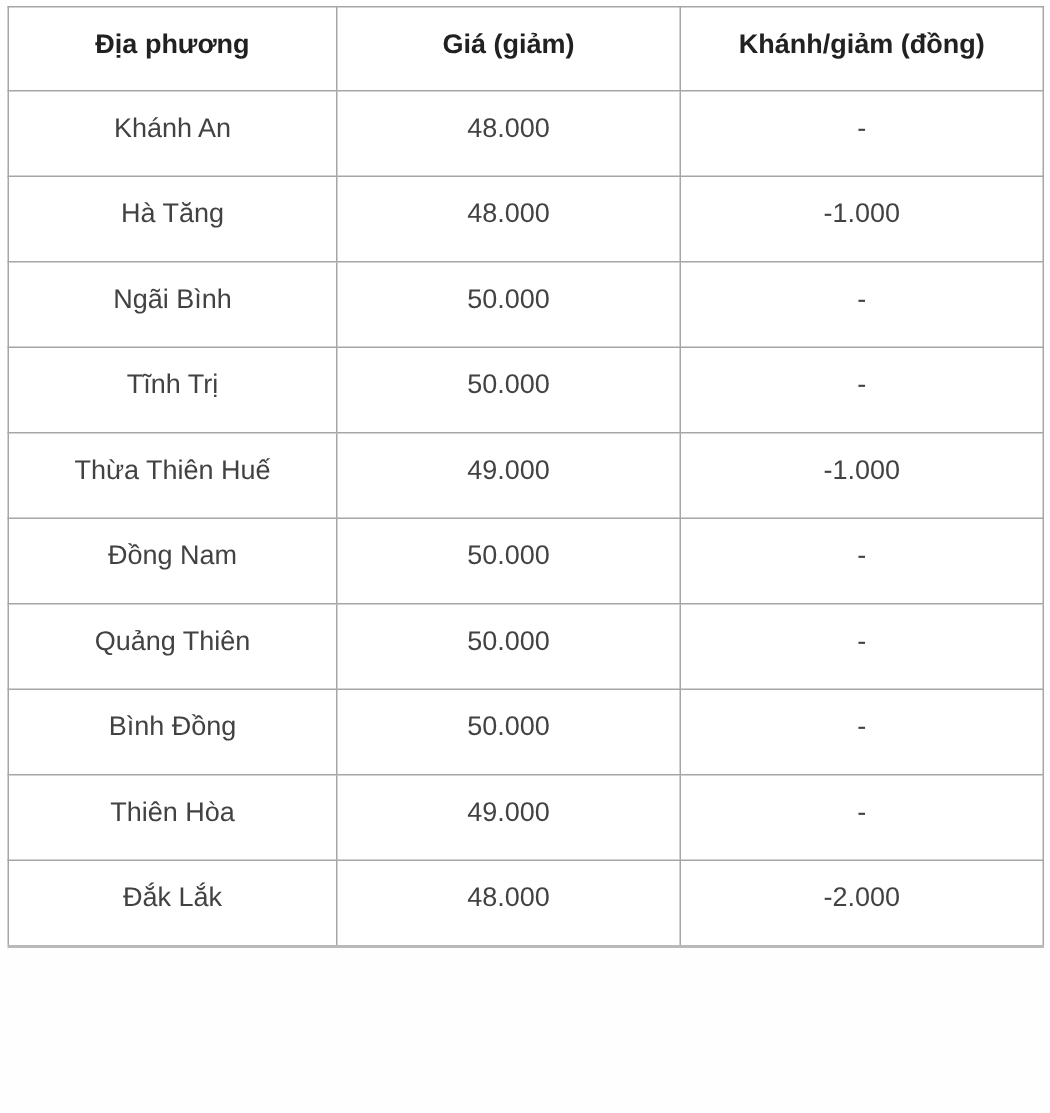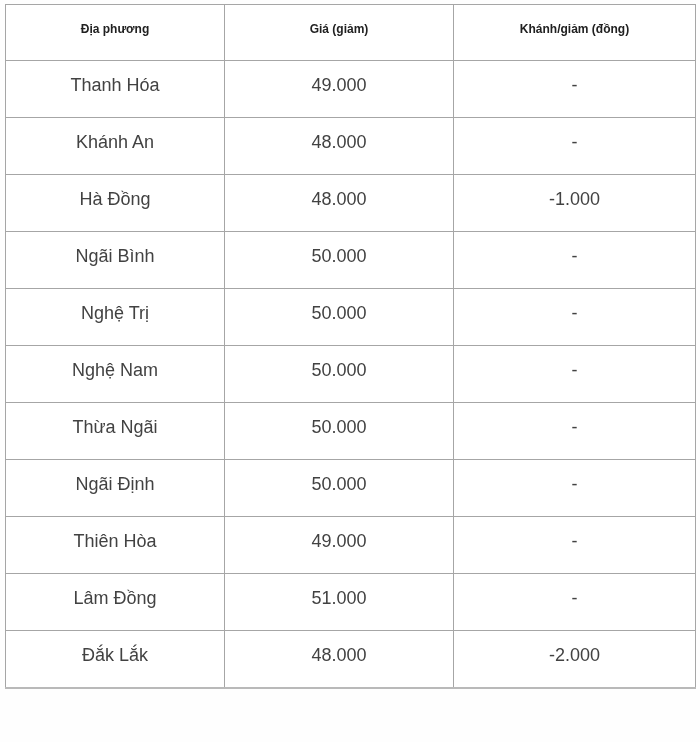--- a/index.html
+++ b/index.html
@@ -34,21 +34,21 @@
   table.price-table td {
     border: 1px solid var(--border, #a6a6a6);
     text-align: center;
     vertical-align: middle;
     padding: 0 4px 7px 4px;
     overflow: hidden;
     white-space: nowrap;
   }
   table.price-table th {
     height: 48px;
-    font-size: 12px;
+    font-size: 18px;
     font-weight: 700;
     color: var(--header-text, #212121);
   }
   table.price-table td {
     height: 49px;
     font-size: 18px;
     font-weight: 400;
     color: var(--body-text, #424242);
   }
 </style>
@@ -64,67 +64,62 @@
     </colgroup>
     <thead>
       <tr>
         <th>Địa phương</th>
         <th>Giá (giảm)</th>
         <th>Khánh/giảm (đồng)</th>
       </tr>
     </thead>
     <tbody id="table-body">
         <tr>
-          <td>Thanh Hóa</td>
-          <td>49.000</td>
-          <td>-</td>
-        </tr>
-        <tr>
           <td>Khánh An</td>
           <td>48.000</td>
           <td>-</td>
         </tr>
         <tr>
-          <td>Hà Đồng</td>
+          <td>Hà Tăng</td>
           <td>48.000</td>
           <td>-1.000</td>
         </tr>
         <tr>
           <td>Ngãi Bình</td>
           <td>50.000</td>
           <td>-</td>
         </tr>
         <tr>
-          <td>Nghệ Trị</td>
+          <td>Tĩnh Trị</td>
           <td>50.000</td>
           <td>-</td>
         </tr>
         <tr>
-          <td>Nghệ Nam</td>
+          <td>Thừa Thiên Huế</td>
+          <td>49.000</td>
+          <td>-1.000</td>
+        </tr>
+        <tr>
+          <td>Đồng Nam</td>
           <td>50.000</td>
           <td>-</td>
         </tr>
         <tr>
-          <td>Thừa Ngãi</td>
+          <td>Quảng Thiên</td>
           <td>50.000</td>
           <td>-</td>
         </tr>
         <tr>
-          <td>Ngãi Định</td>
+          <td>Bình Đồng</td>
           <td>50.000</td>
           <td>-</td>
         </tr>
         <tr>
           <td>Thiên Hòa</td>
           <td>49.000</td>
-          <td>-</td>
-        </tr>
-        <tr>
-          <td>Lâm Đồng</td>
-          <td>51.000</td>
           <td>-</td>
         </tr>
         <tr>
           <td>Đắk Lắk</td>
           <td>48.000</td>
           <td>-2.000</td>
         </tr>
       </tbody>
   </table>
 </div>

